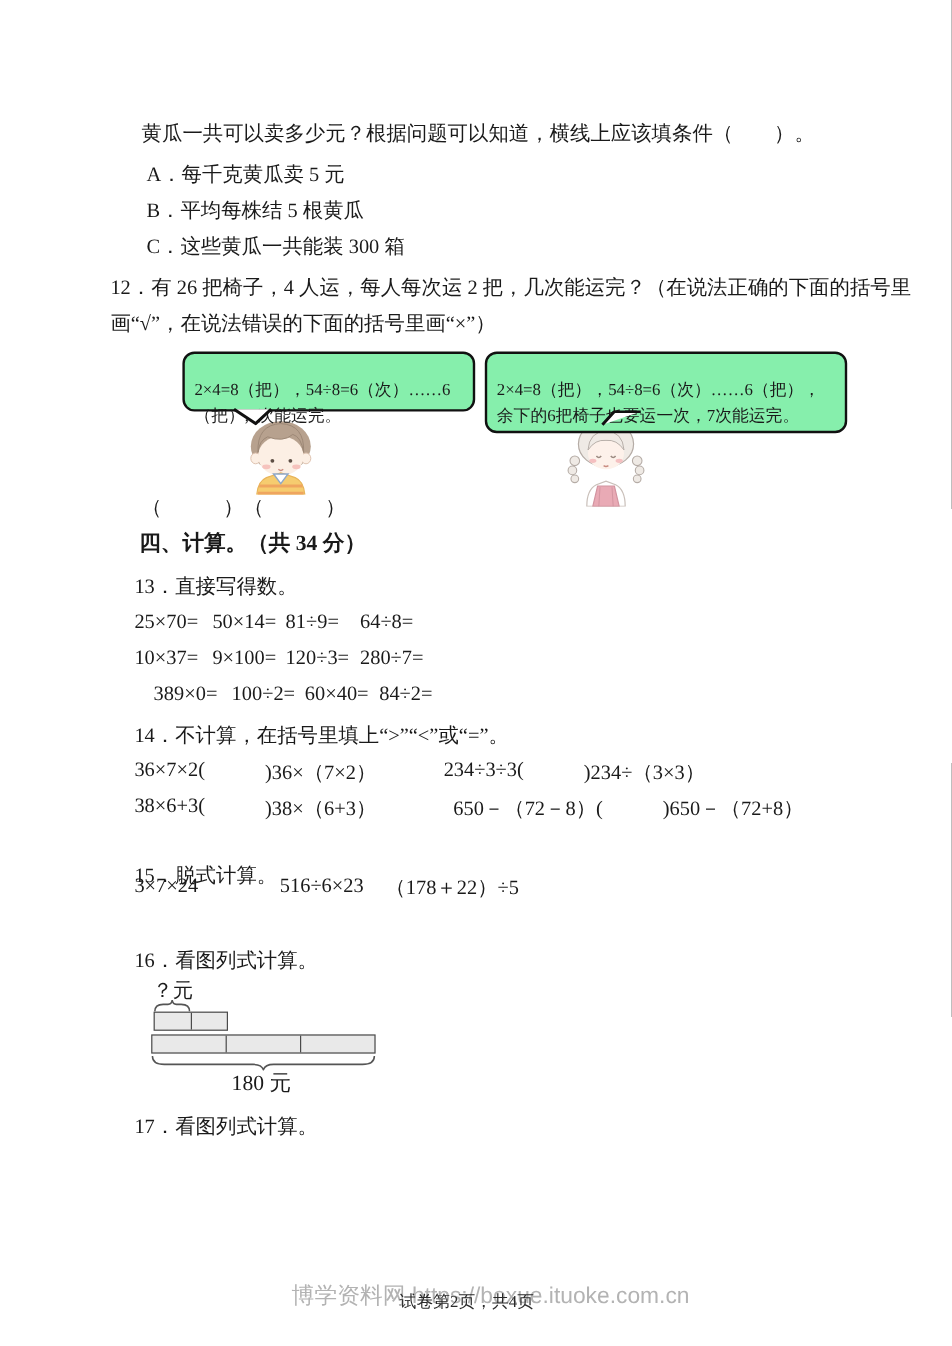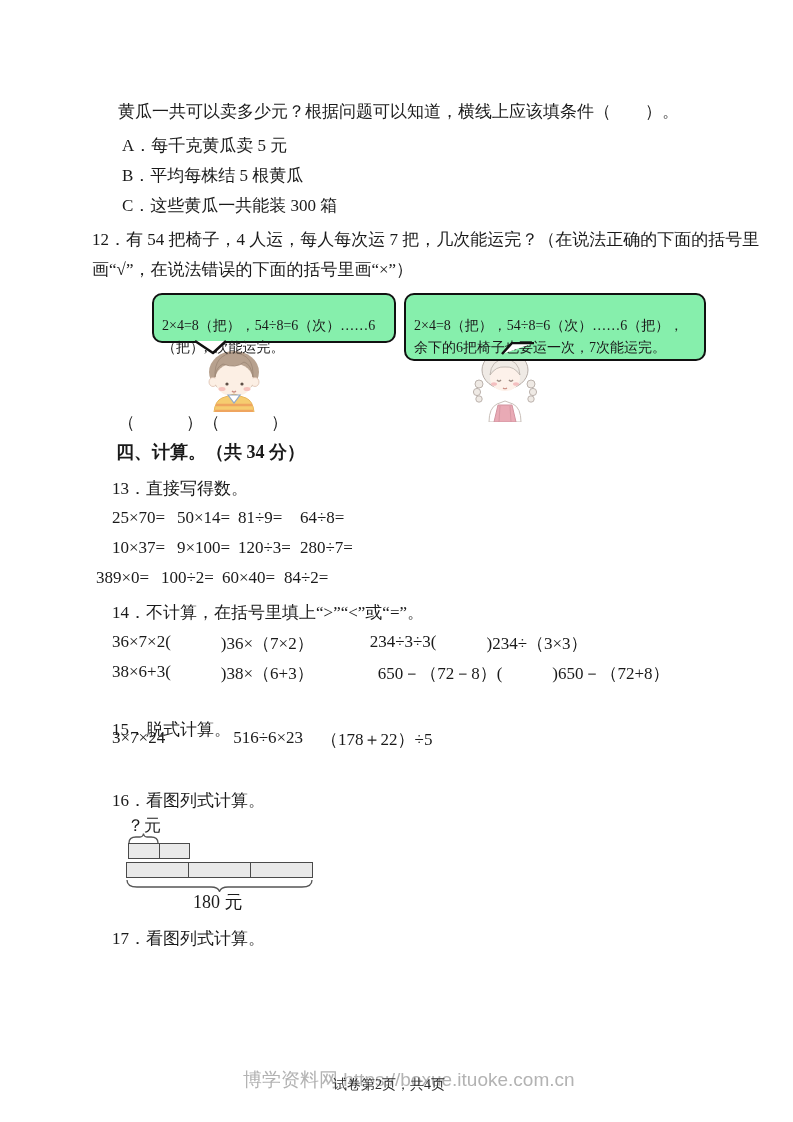--- a/index.html
+++ b/index.html
@@ -64,21 +64,21 @@
 </head>
 <body>
 
 <div class="page">
 
   <div class="abs t" style="left:118px;top:101px;">黄瓜一共可以卖多少元？根据问题可以知道，横线上应该填条件（　　）。</div>
   <div class="abs t" style="left:122px;top:135px;">A．每千克黄瓜卖 5 元</div>
   <div class="abs t" style="left:122px;top:165px;">B．平均每株结 5 根黄瓜</div>
   <div class="abs t" style="left:122px;top:195px;">C．这些黄瓜一共能装 300 箱</div>
 
-  <div class="abs t" style="left:92px;top:229px;">12．有 54 把椅子，4 人运，每人每次运 7 把，几次能运完？（在说法正确的下面的括号里</div>
+  <div class="abs t" style="left:92px;top:229px;">12．有 26 把椅子，4 人运，每人每次运 2 把，几次能运完？（在说法正确的下面的括号里</div>
   <div class="abs t" style="left:92px;top:259px;">画“√”，在说法错误的下面的括号里画“×”）</div>
 
   <div class="abs bubble wrap" style="left:118px;top:293px;width:244px;height:50px;">2×4=8（把），54÷8=6（次）……6（把）,6次能运完。</div>
   <svg class="tail" style="left:192px;top:340px;" width="38" height="15">
     <path d="M3,1 L21,13 L34,1" fill="#ffffff" stroke="#111111" stroke-width="2.5" stroke-linejoin="round"></path>
   </svg>
   <div class="abs bubble wrap" style="left:370px;top:293px;width:302px;height:68px;">2×4=8（把），54÷8=6（次）……6（把），余下的6把椅子也要运一次，7次能运完。</div>
   <svg class="tail" style="left:498px;top:342px;" width="40" height="14">
     <path d="M4,12 L14,1 L36,1" fill="#ffffff" stroke="#111111" stroke-width="2.5" stroke-linejoin="round"></path>
   </svg>
@@ -130,21 +130,21 @@
     <span>50×14=</span>
     <span>81÷9=</span>
     <span>64÷8=</span>
   </div>
   <div class="abs calc-row q13-row" style="left:112px;top:538px;">
     <span>10×37=</span>
     <span>9×100=</span>
     <span>120÷3=</span>
     <span>280÷7=</span>
   </div>
-  <div class="abs calc-row q13-row" style="left:96px;top:568px;">
+  <div class="abs calc-row q13-row" style="left:128px;top:568px;">
     <span>389×0=</span>
     <span>100÷2=</span>
     <span>60×40=</span>
     <span>84÷2=</span>
   </div>
 
   <div class="abs t" style="left:112px;top:602px;">14．不计算，在括号里填上“&gt;”“&lt;”或“=”。</div>
   <div class="abs calc-row" style="left:112px;top:632px;">
     <span>36×7×2(</span>
       <span class="sp-ans"></span>

